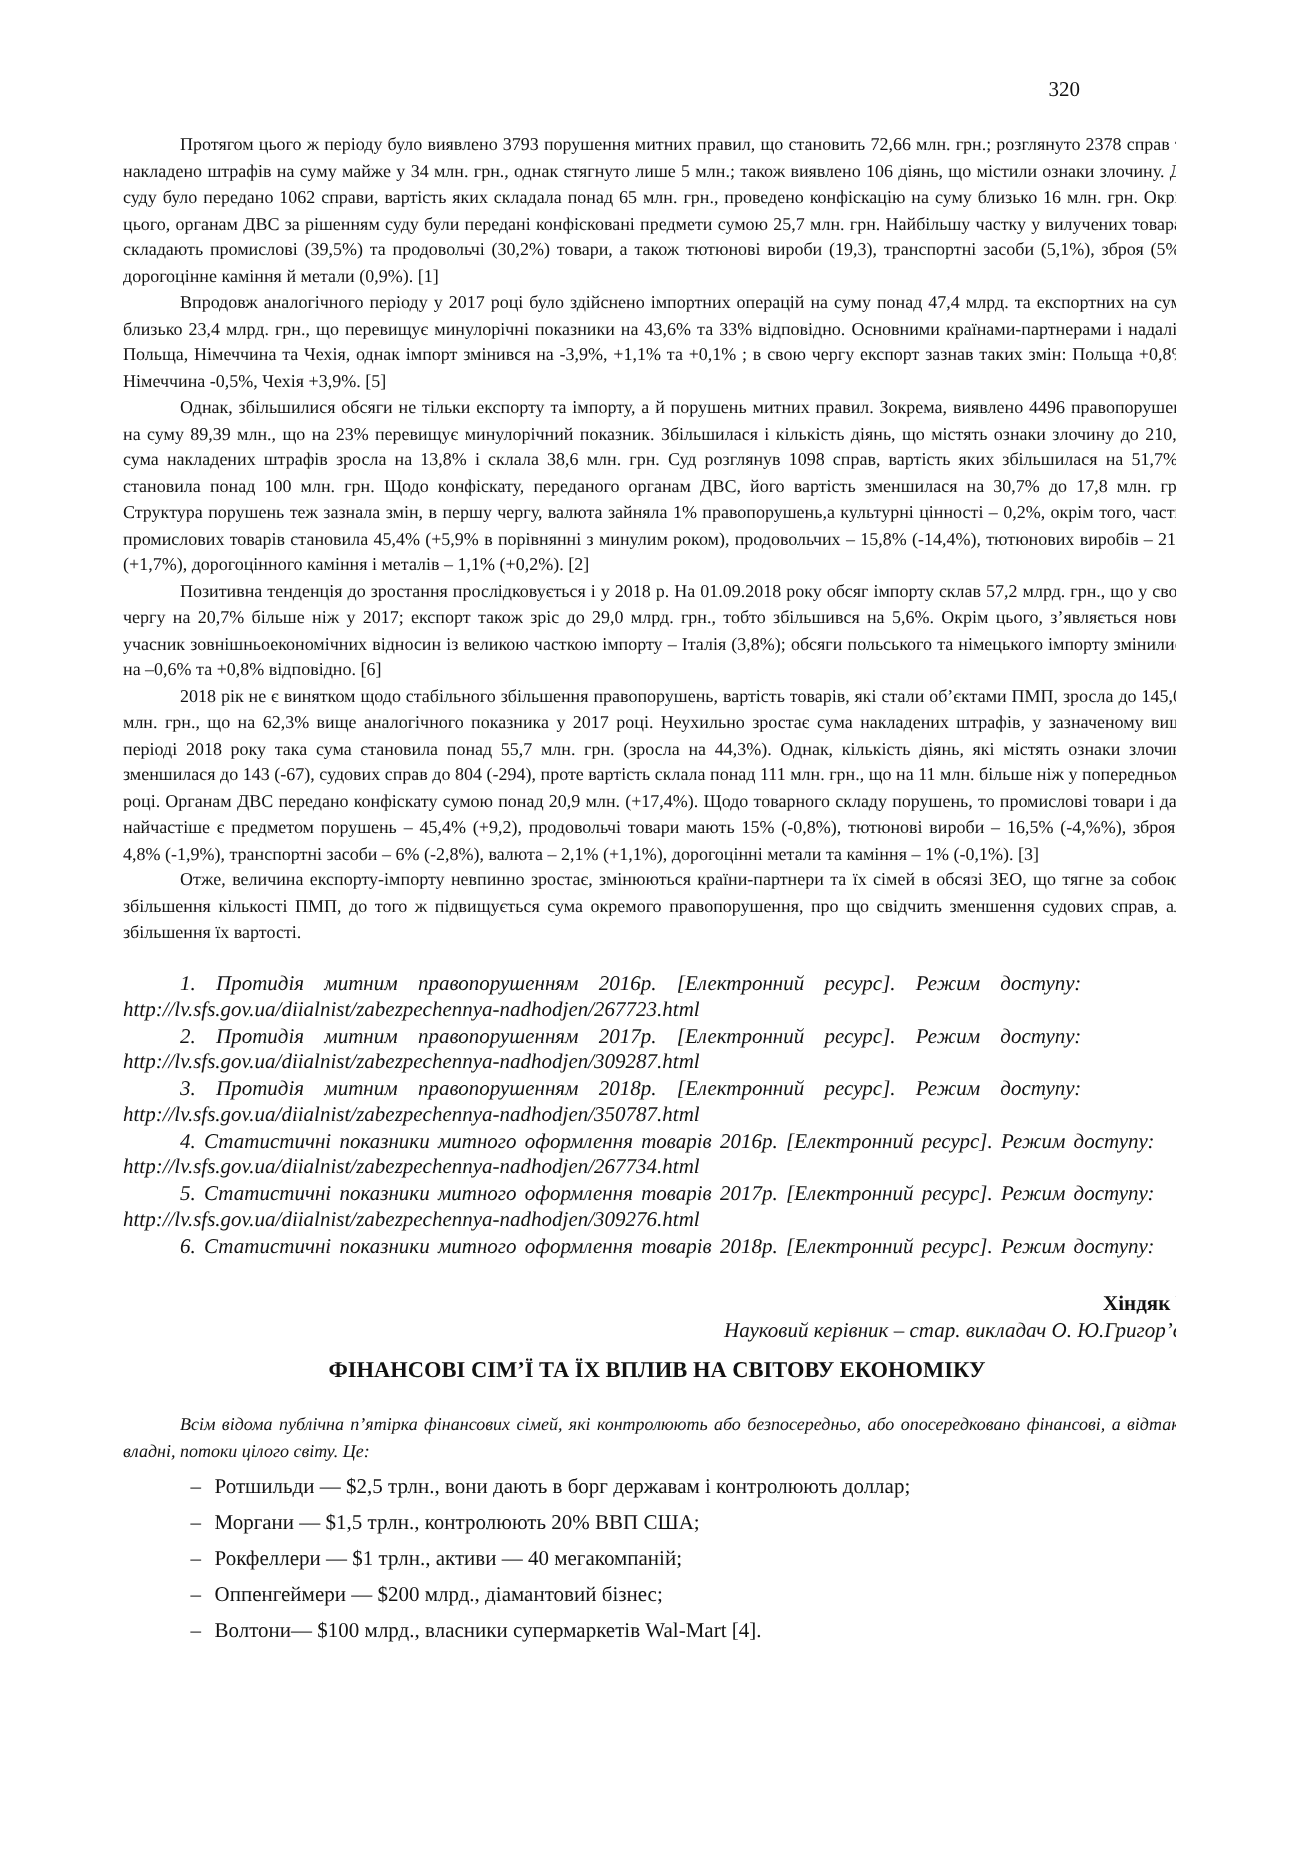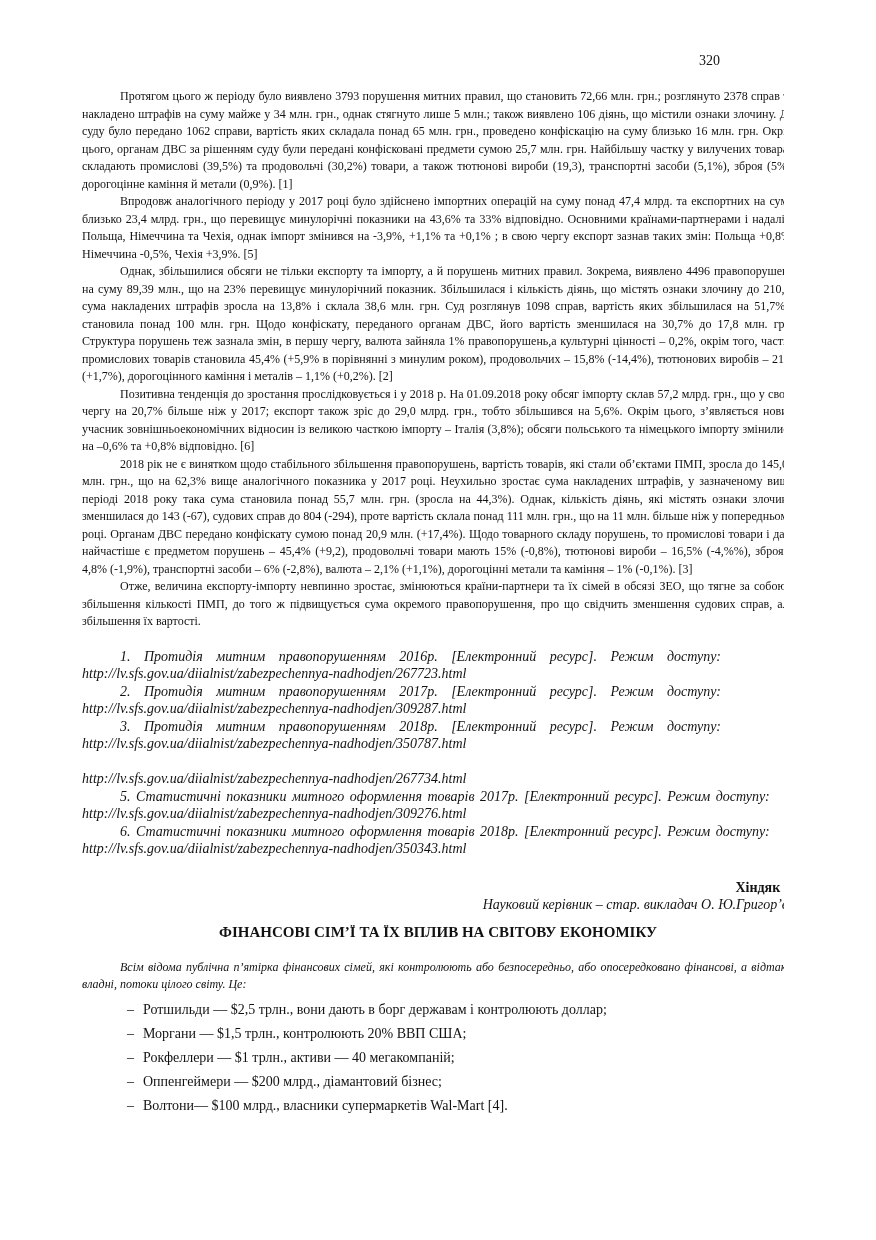--- a/index.html
+++ b/index.html
@@ -93,23 +93,23 @@
       <p class="body-par">Однак, збільшилися обсяги не тільки експорту та імпорту, а й порушень митних правил. Зокрема, виявлено 4496 правопорушень на суму 89,39 млн., що на 23% перевищує минулорічний показник. Збільшилася і кількість діянь, що містять ознаки злочину до 210, а сума накладених штрафів зросла на 13,8% і склала 38,6 млн. грн. Суд розглянув 1098 справ, вартість яких збільшилася на 51,7% і становила понад 100 млн. грн. Щодо конфіскату, переданого органам ДВС, його вартість зменшилася на 30,7% до 17,8 млн. грн. Структура порушень теж зазнала змін, в першу чергу, валюта зайняла 1% правопорушень,а культурні цінності – 0,2%, окрім того, частка промислових товарів становила 45,4% (+5,9% в порівнянні з минулим роком), продовольчих – 15,8% (-14,4%), тютюнових виробів – 21% (+1,7%), дорогоцінного каміння і металів – 1,1% (+0,2%). [2]</p>
       <p class="body-par">Позитивна тенденція до зростання прослідковується і у 2018 р. На 01.09.2018 року обсяг імпорту склав 57,2 млрд. грн., що у свою чергу на 20,7% більше ніж у 2017; експорт також зріс до 29,0 млрд. грн., тобто збільшився на 5,6%. Окрім цього, з’являється новий учасник зовнішньоекономічних відносин із великою часткою імпорту – Італія (3,8%); обсяги польського та німецького імпорту змінилися на –0,6% та +0,8% відповідно. [6]</p>
       <p class="body-par">2018 рік не є винятком щодо стабільного збільшення правопорушень, вартість товарів, які стали об’єктами ПМП, зросла до 145,05 млн. грн., що на 62,3% вище аналогічного показника у 2017 році. Неухильно зростає сума накладених штрафів, у зазначеному вище періоді 2018 року така сума становила понад 55,7 млн. грн. (зросла на 44,3%). Однак, кількість діянь, які містять ознаки злочину зменшилася до 143 (-67), судових справ до 804 (-294), проте вартість склала понад 111 млн. грн., що на 11 млн. більше ніж у попередньому році. Органам ДВС передано конфіскату сумою понад 20,9 млн. (+17,4%). Щодо товарного складу порушень, то промислові товари і далі найчастіше є предметом порушень – 45,4% (+9,2), продовольчі товари мають 15% (-0,8%), тютюнові вироби – 16,5% (-4,%%), зброя – 4,8% (-1,9%), транспортні засоби – 6% (-2,8%), валюта – 2,1% (+1,1%), дорогоцінні метали та каміння – 1% (-0,1%). [3]</p>
       <p class="body-par">Отже, величина експорту-імпорту невпинно зростає, змінюються країни-партнери та їх сімей в обсязі ЗЕО, що тягне за собою і збільшення кількості ПМП, до того ж підвищується сума окремого правопорушення, про що свідчить зменшення судових справ, але збільшення їх вартості.</p>
     </section>
 
     <section class="references">
       <p class="ref"><span class="ws-wide">1. Протидія митним правопорушенням 2016р. [Електронний ресурс]. Режим доступу:</span><br><span>http://lv.sfs.gov.ua/diialnist/zabezpechennya-nadhodjen/267723.html</span></p>
       <p class="ref"><span class="ws-wide">2. Протидія митним правопорушенням 2017р. [Електронний ресурс]. Режим доступу:</span><br><span>http://lv.sfs.gov.ua/diialnist/zabezpechennya-nadhodjen/309287.html</span></p>
       <p class="ref"><span class="ws-wide">3. Протидія митним правопорушенням 2018р. [Електронний ресурс]. Режим доступу:</span><br><span>http://lv.sfs.gov.ua/diialnist/zabezpechennya-nadhodjen/350787.html</span></p>
-      <p class="ref"><br><span>http://lv.sfs.gov.ua/diialnist/zabezpechennya-nadhodjen/267734.html</span></p>
+      <p class="ref"><span class="ws-narrow">4. Статистичні показники митного оформлення товарів 2016р. [Електронний ресурс]. Режим доступу:</span><br><span>http://lv.sfs.gov.ua/diialnist/zabezpechennya-nadhodjen/267734.html</span></p>
       <p class="ref"><span class="ws-narrow">5. Статистичні показники митного оформлення товарів 2017р. [Електронний ресурс]. Режим доступу:</span><br><span>http://lv.sfs.gov.ua/diialnist/zabezpechennya-nadhodjen/309276.html</span></p>
-      <p class="ref"><span class="ws-narrow">6. Статистичні показники митного оформлення товарів 2018р. [Електронний ресурс]. Режим доступу:</span><br><span>http://lv.sfs.gov.ua/diialnist/zabezpechennya-nadhodjen/350343.html</span></p>
+      <p class="ref"><span class="ws-narrow">6. Статистичні показники митного оформлення товарів 2018р. [Електронний ресурс]. Режим доступу:</span><br></p>
     </section>
 
     <section class="author-block">
       <p class="author-name">Хіндяк Р.</p>
       <p class="advisor">Науковий керівник – стар. викладач О. Ю.Григор’єв</p>
     </section>
 
     <h1 class="article-title">ФІНАНСОВІ СІМ’Ї ТА ЇХ ВПЛИВ НА СВІТОВУ ЕКОНОМІКУ</h1>
 
     <p class="body-par intro">Всім відома публічна п’ятірка фінансових сімей, які контролюють або безпосередньо, або опосередковано фінансові, а відтак і владні, потоки цілого світу. Це:</p>

